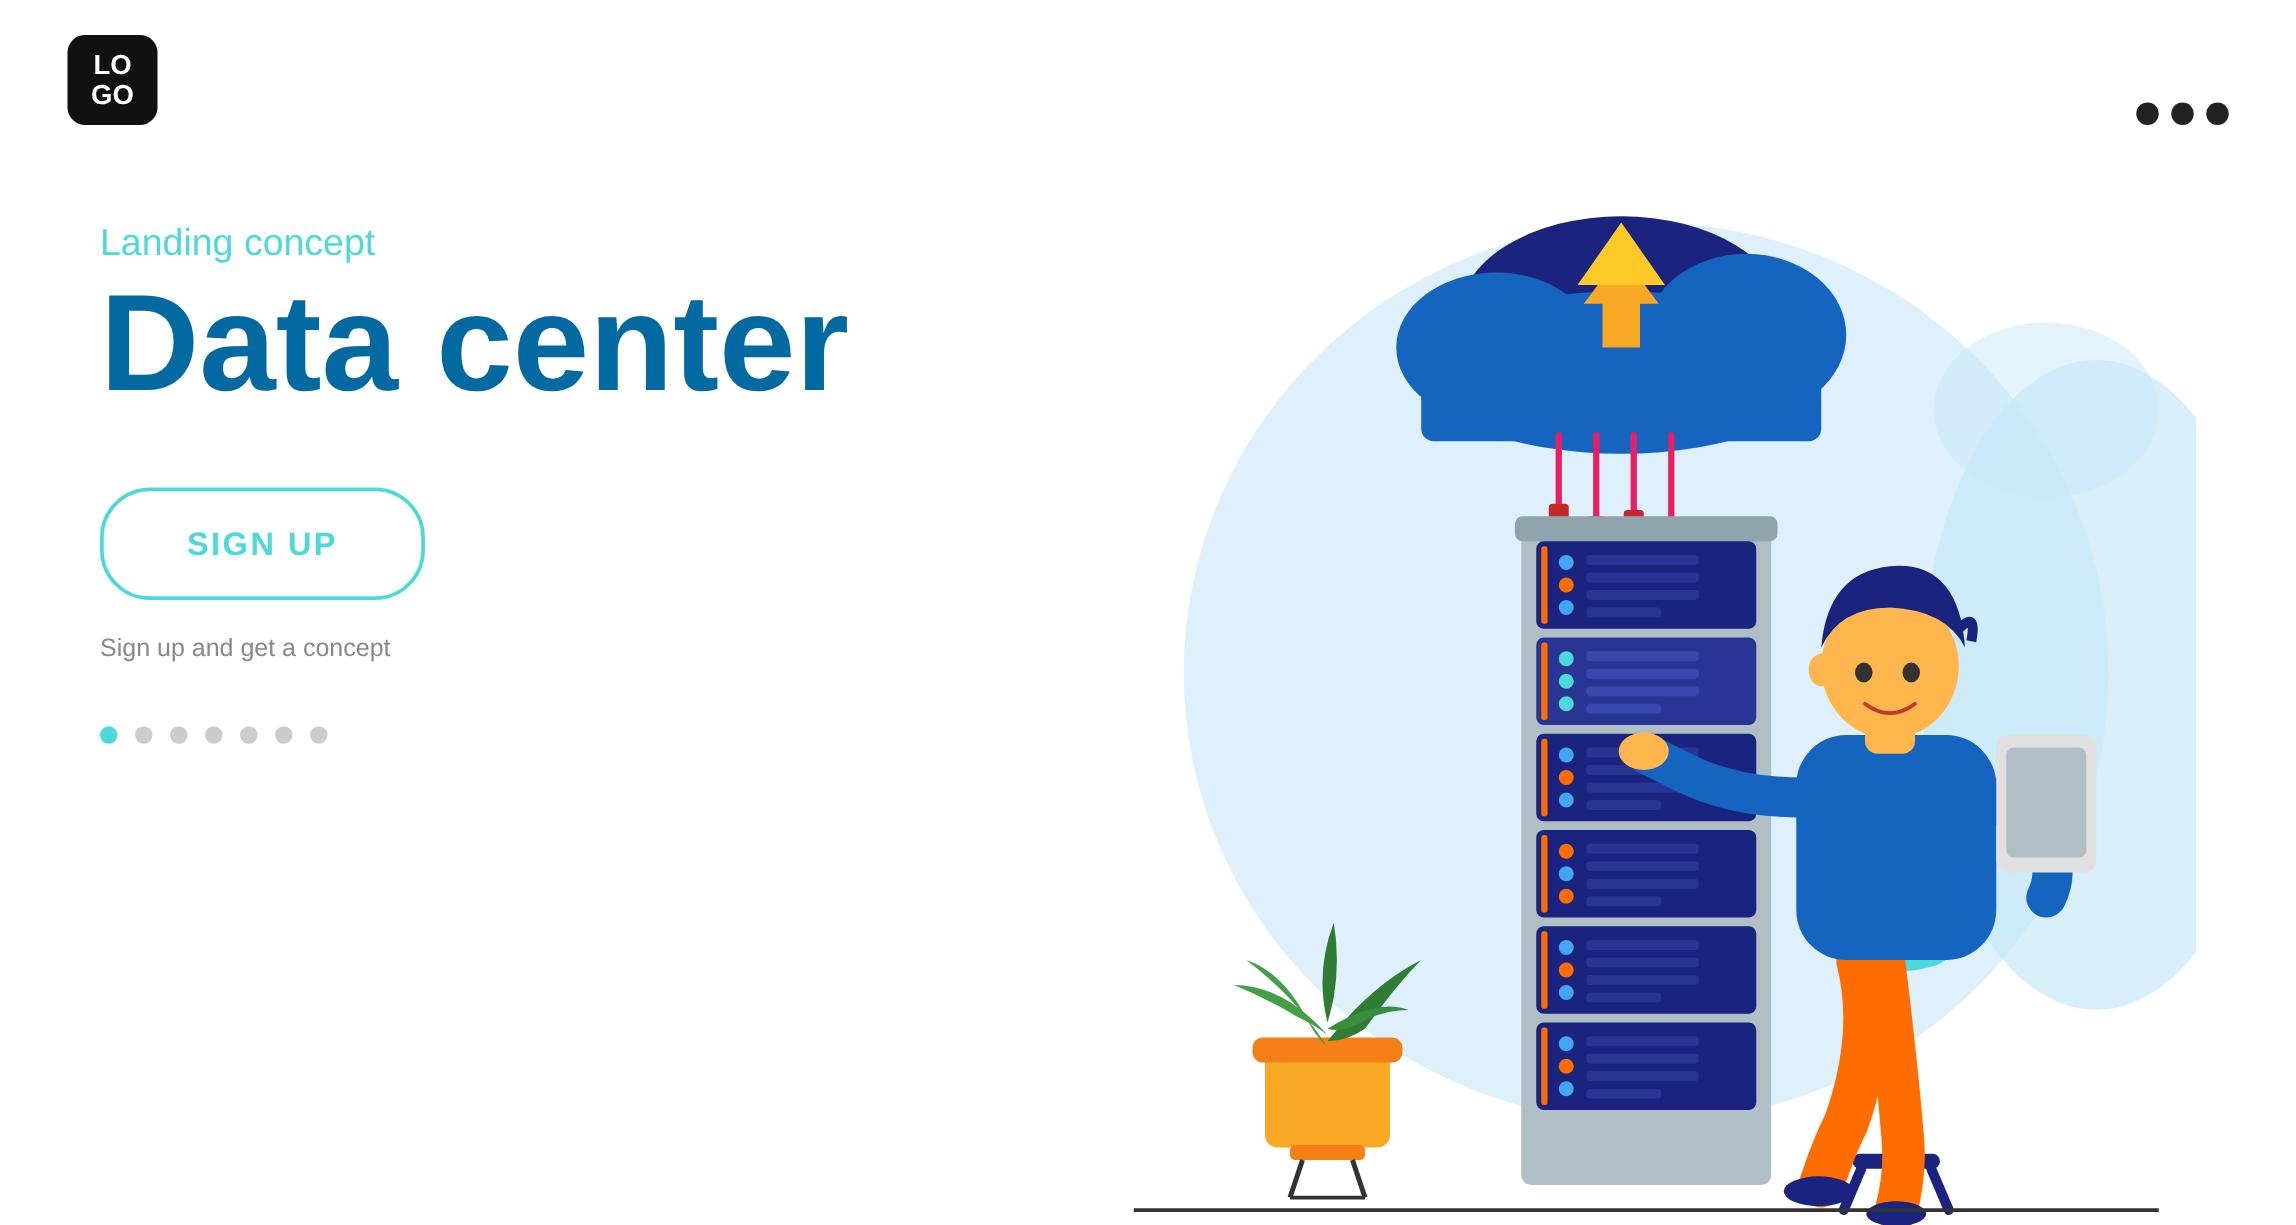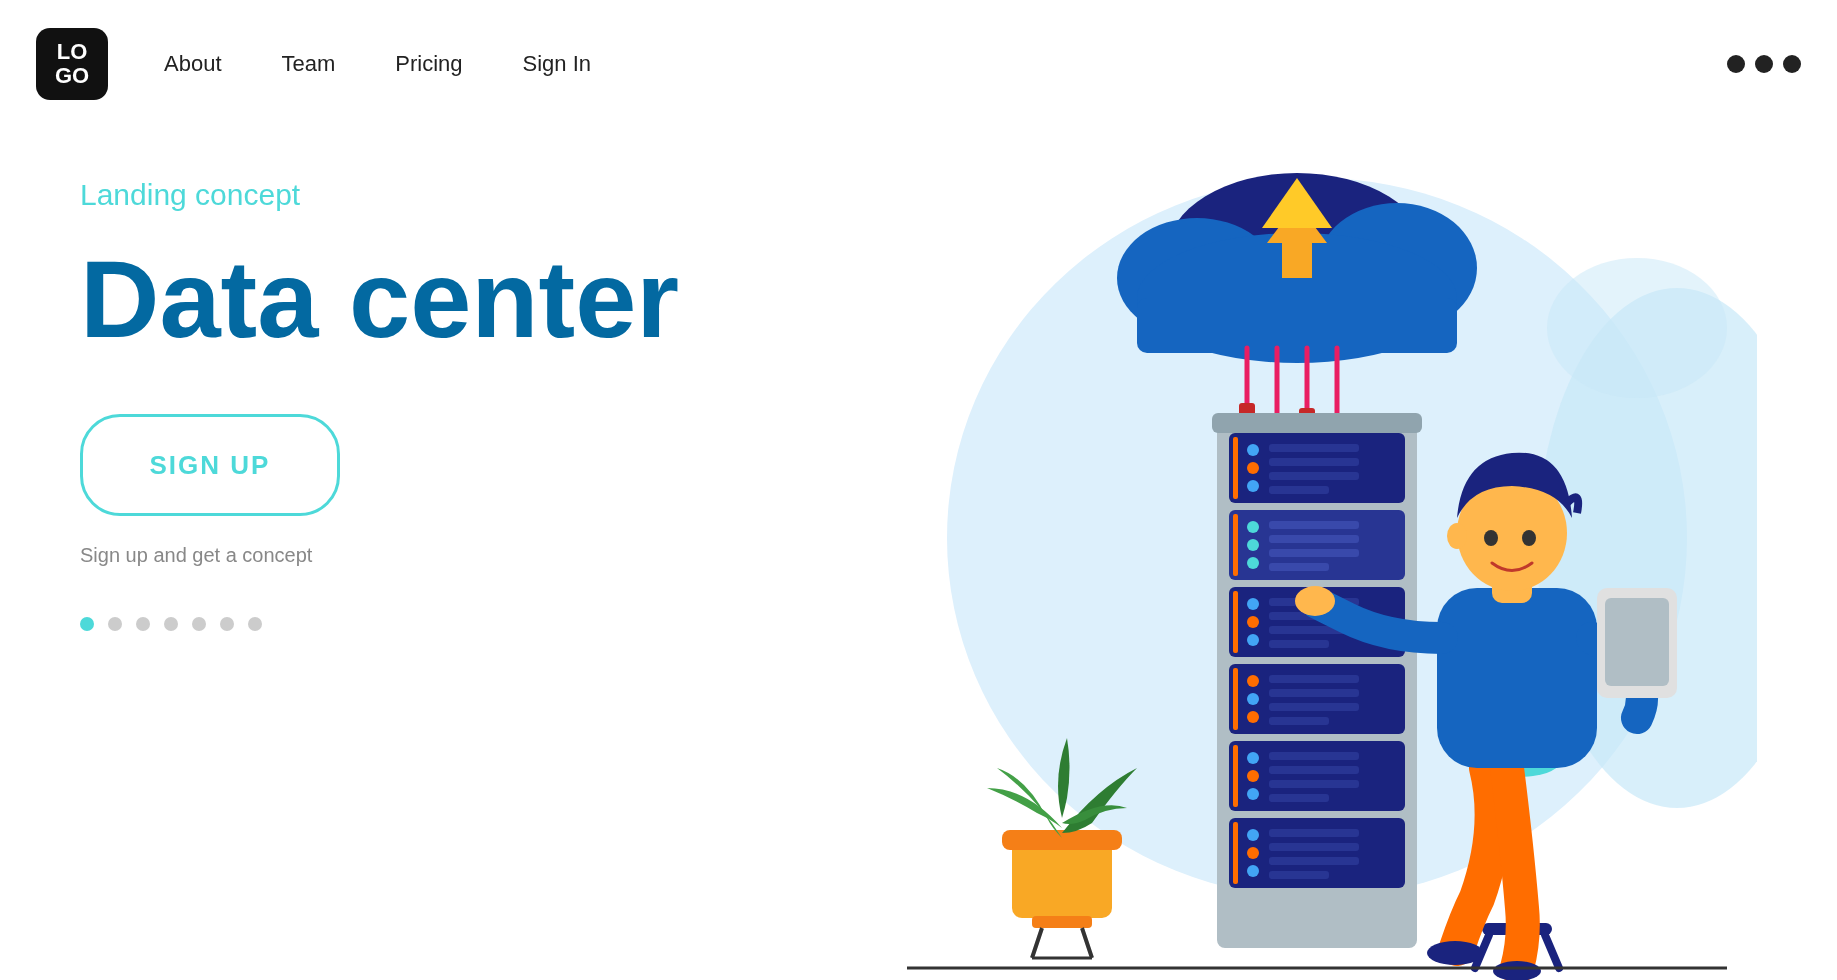--- a/index.html
+++ b/index.html
@@ -8,23 +8,23 @@
       background: #ffffff;
       width: 1837px;
       height: 980px;
       overflow: hidden;
       position: relative;
     }
 
     
     .navbar {
       display: flex;
-      align-items: center;
-      padding: 28px 36px;
-      gap: 56px;
+      align-items: flex-end;
+      padding: 28px 54px;
+      gap: 92px;
     }
     .logo-box {
       width: 72px;
       height: 72px;
       background: #111;
       border-radius: 14px;
       display: flex;
       align-items: center;
       justify-content: center;
       color: #fff;
@@ -69,32 +69,32 @@
     .hero-left {
       width: 50%;
       padding-top: 30px;
       display: flex;
       flex-direction: column;
     }
     .landing-concept {
       font-size: 30px;
       color: #4dd9d9;
       font-weight: 400;
-      margin-bottom: 32px;
+      margin-bottom: 8px;
     }
     .hero-title {
       font-size: 110px;
       font-weight: 900;
       color: #0369a1;
       line-height: 1;
       margin-bottom: 60px;
     }
     .signup-btn {
       width: 260px;
-      height: 102px;
+      height: 90px;
       border: 3px solid #4dd9d9;
       border-radius: 40px;
       background: transparent;
       color: #4dd9d9;
       font-size: 26px;
       font-weight: 700;
       letter-spacing: 2px;
       cursor: pointer;
       margin-bottom: 28px;
     }
@@ -128,26 +128,20 @@
       overflow: visible;
     }
   </style>
 </head>
 <body>
 
 <nav class="navbar">
   <div class="logo-box">
     <span>LO<br>GO</span>
   </div>
-  <ul class="nav-links">
-    <li><a>About</a></li>
-    <li><a>Team</a></li>
-    <li><a>Pricing</a></li>
-    <li><a>Sign In</a></li>
-  </ul>
   <div class="three-dots">
     <div class="dot-lg"></div>
     <div class="dot-lg"></div>
     <div class="dot-lg"></div>
   </div>
 </nav>
 
 <section class="hero">
 
   <div class="hero-left">

